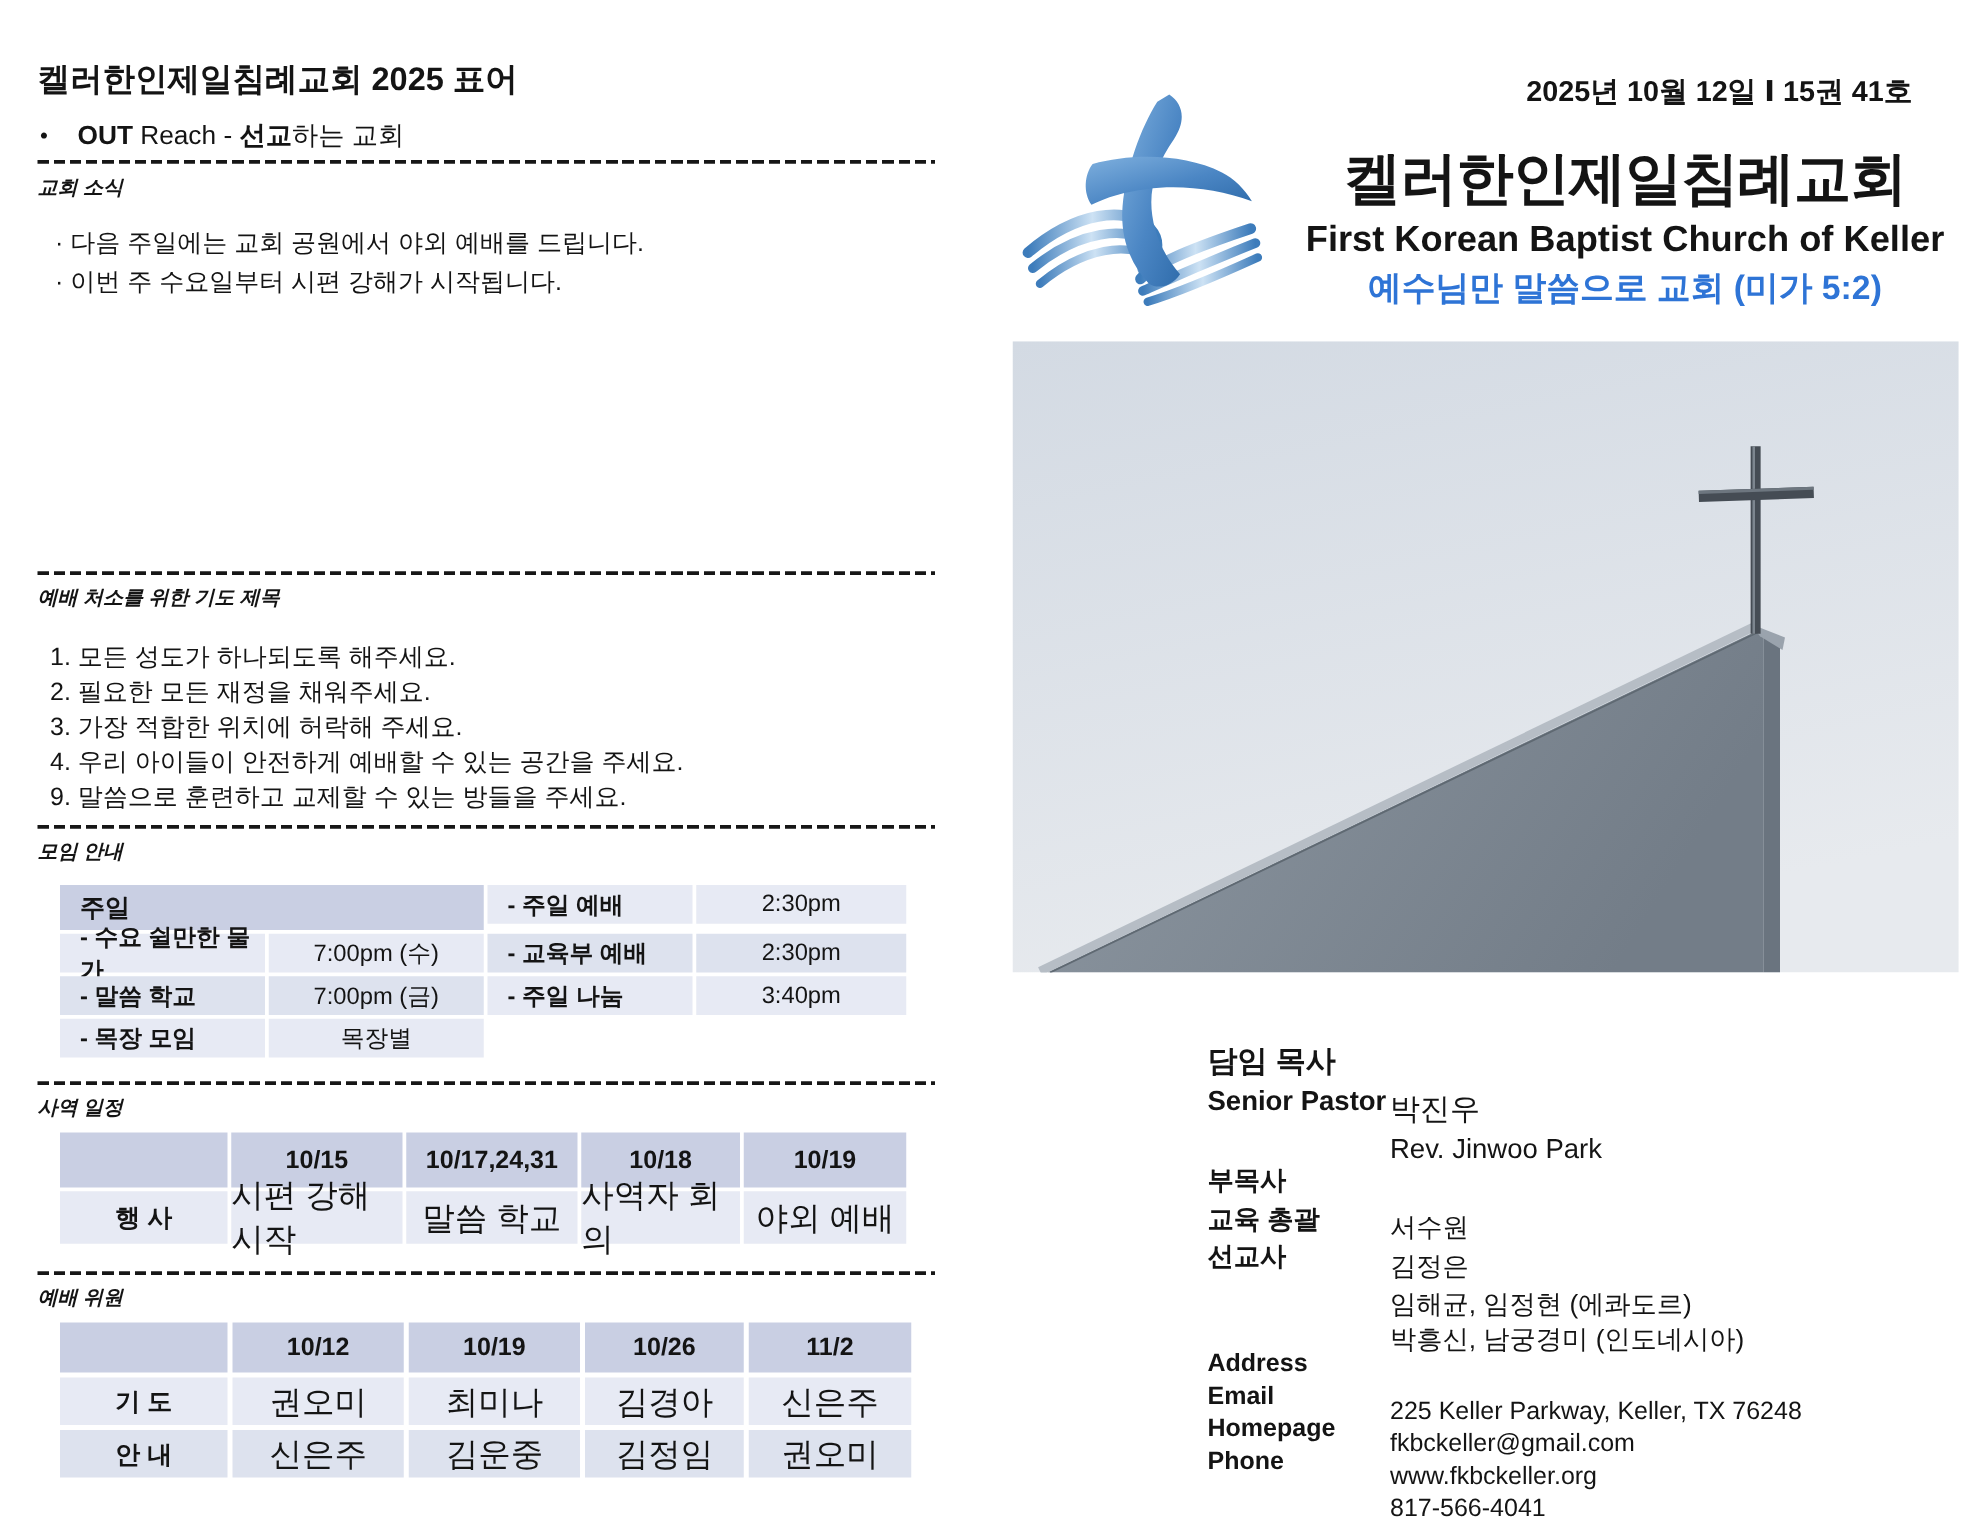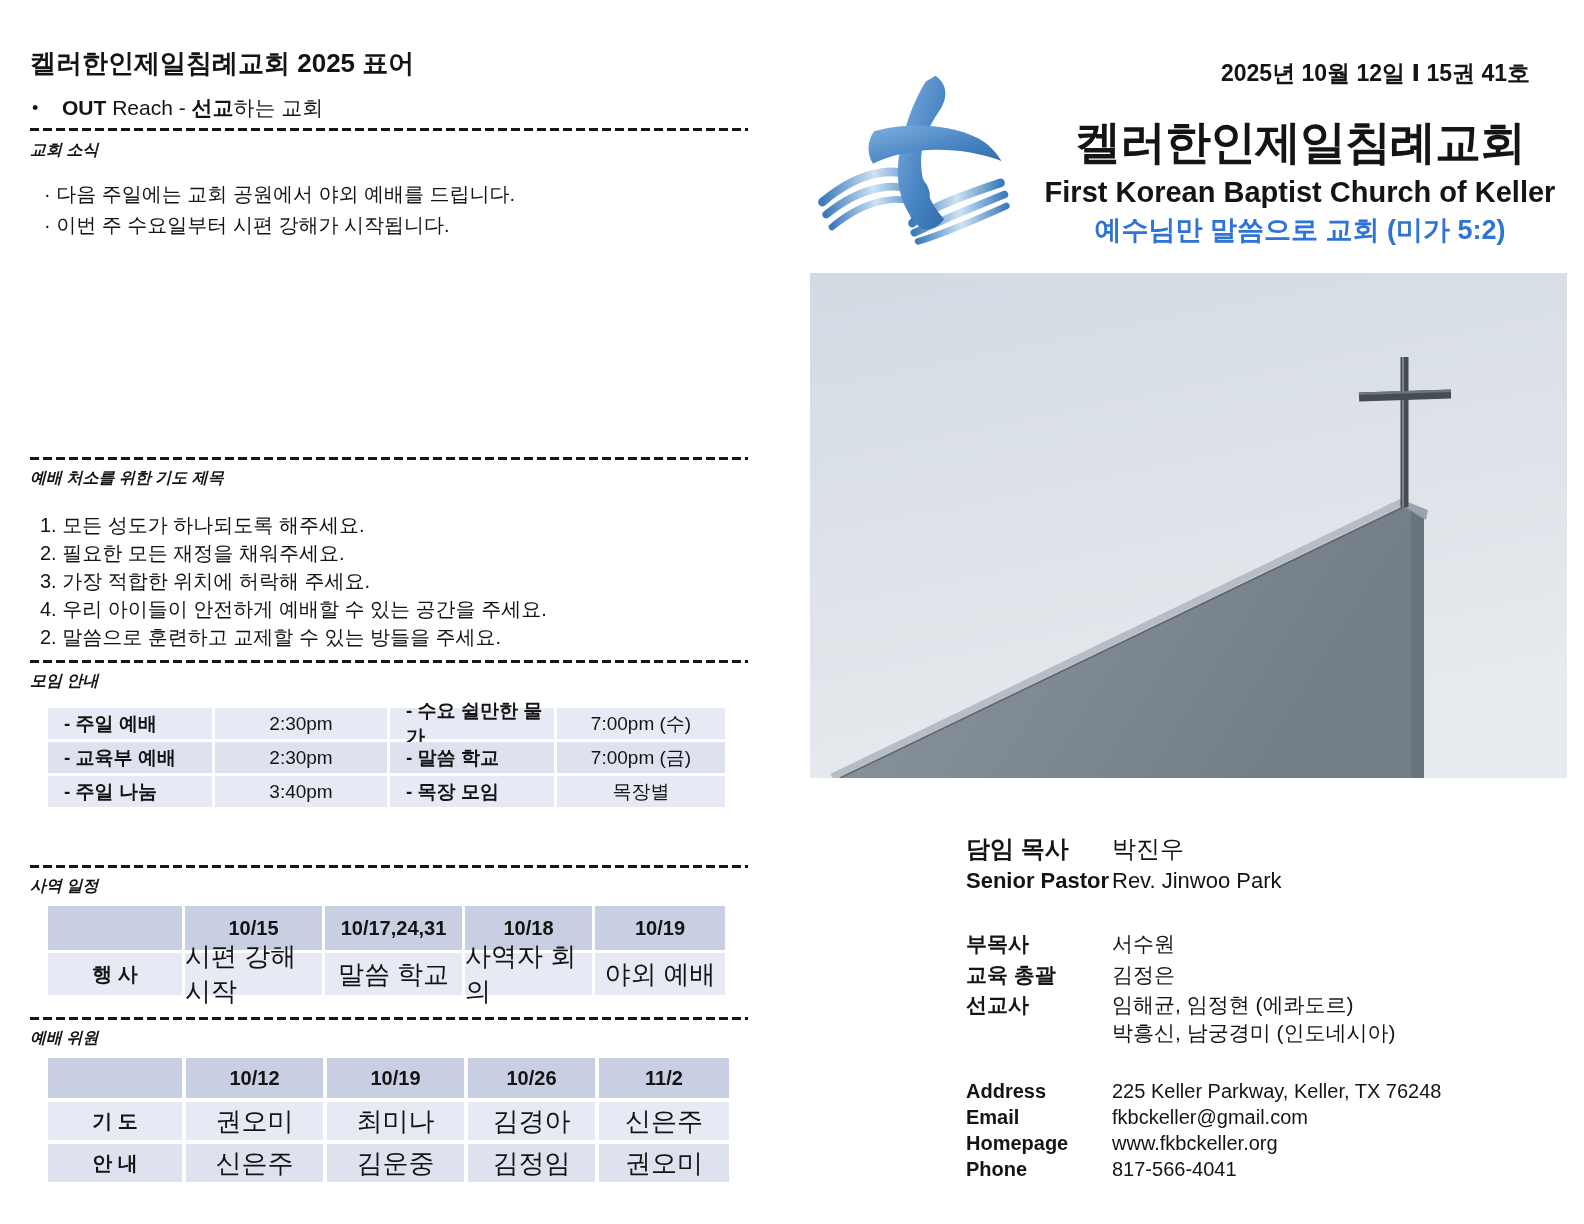--- a/index.html
+++ b/index.html
@@ -61,21 +61,21 @@
   .masthead{left:1040px;width:520px;text-align:center;}
   .church-ko{top:112px;font-size:46px;font-weight:bold;letter-spacing:-1px;}
   .church-en{top:176px;font-size:29px;font-weight:bold;}
   .slogan{top:212px;font-size:27px;font-weight:bold;color:var(--slogan-blue);}
 
   .logo-box{left:812px;top:68px;width:198px;height:182px;}
   .photo-box{left:810px;top:273px;width:757px;height:505px;}
 
   
   .info-label{left:966px;font-weight:bold;}
-  .info-value{left:1112px;}
+  .info-value{left:1112px;margin-top:38px;}
   .f24{font-size:24px;}
   .f22{font-size:22px;}
   .f21{font-size:21px;}
   .f20{font-size:20px;}
 </style>
 </head>
 <body>
 
 <div class="abs motto-title">켈러한인제일침례교회 2025 표어</div>
 
@@ -89,27 +89,28 @@
 <div class="abs news-item" style="top:181px">· 다음 주일에는 교회 공원에서 야외 예배를 드립니다.</div>
 <div class="abs news-item" style="top:212px">· 이번 주 수요일부터 시편 강해가 시작됩니다.</div>
 
 <div class="dash" style="top:457px"></div>
 
 <div class="abs sec-h" style="top:468px">예배 처소를 위한 기도 제목</div>
 <div class="abs prayer-item" style="top:512px">1. 모든 성도가 하나되도록 해주세요.</div>
 <div class="abs prayer-item" style="top:540px">2. 필요한 모든 재정을 채워주세요.</div>
 <div class="abs prayer-item" style="top:568px">3. 가장 적합한 위치에 허락해 주세요.</div>
 <div class="abs prayer-item" style="top:596px">4. 우리 아이들이 안전하게 예배할 수 있는 공간을 주세요.</div>
-<div class="abs prayer-item" style="top:624px">2. 말씀으로 훈련하고 교제할 수 있는 방들을 주세요.</div>
+<div class="abs prayer-item" style="top:624px">9. 말씀으로 훈련하고 교제할 수 있는 방들을 주세요.</div>
 
 <div class="dash" style="top:660px"></div>
 
 <div class="abs sec-h" style="top:671px">모임 안내</div>
 
 <div class="grid" id="meet-grid">
+  <div class="cell hd span2a">주일</div>
 
   <div class="cell name rcell">- 주일 예배</div>
   <div class="cell rcell">2:30pm</div>
   <div class="cell name rcell">- 수요 쉴만한 물가</div>
   <div class="cell rcell">7:00pm (수)</div>
 
   <div class="cell name rcell alt">- 교육부 예배</div>
   <div class="cell rcell alt">2:30pm</div>
   <div class="cell name rcell alt">- 말씀 학교</div>
   <div class="cell rcell alt">7:00pm (금)</div>

